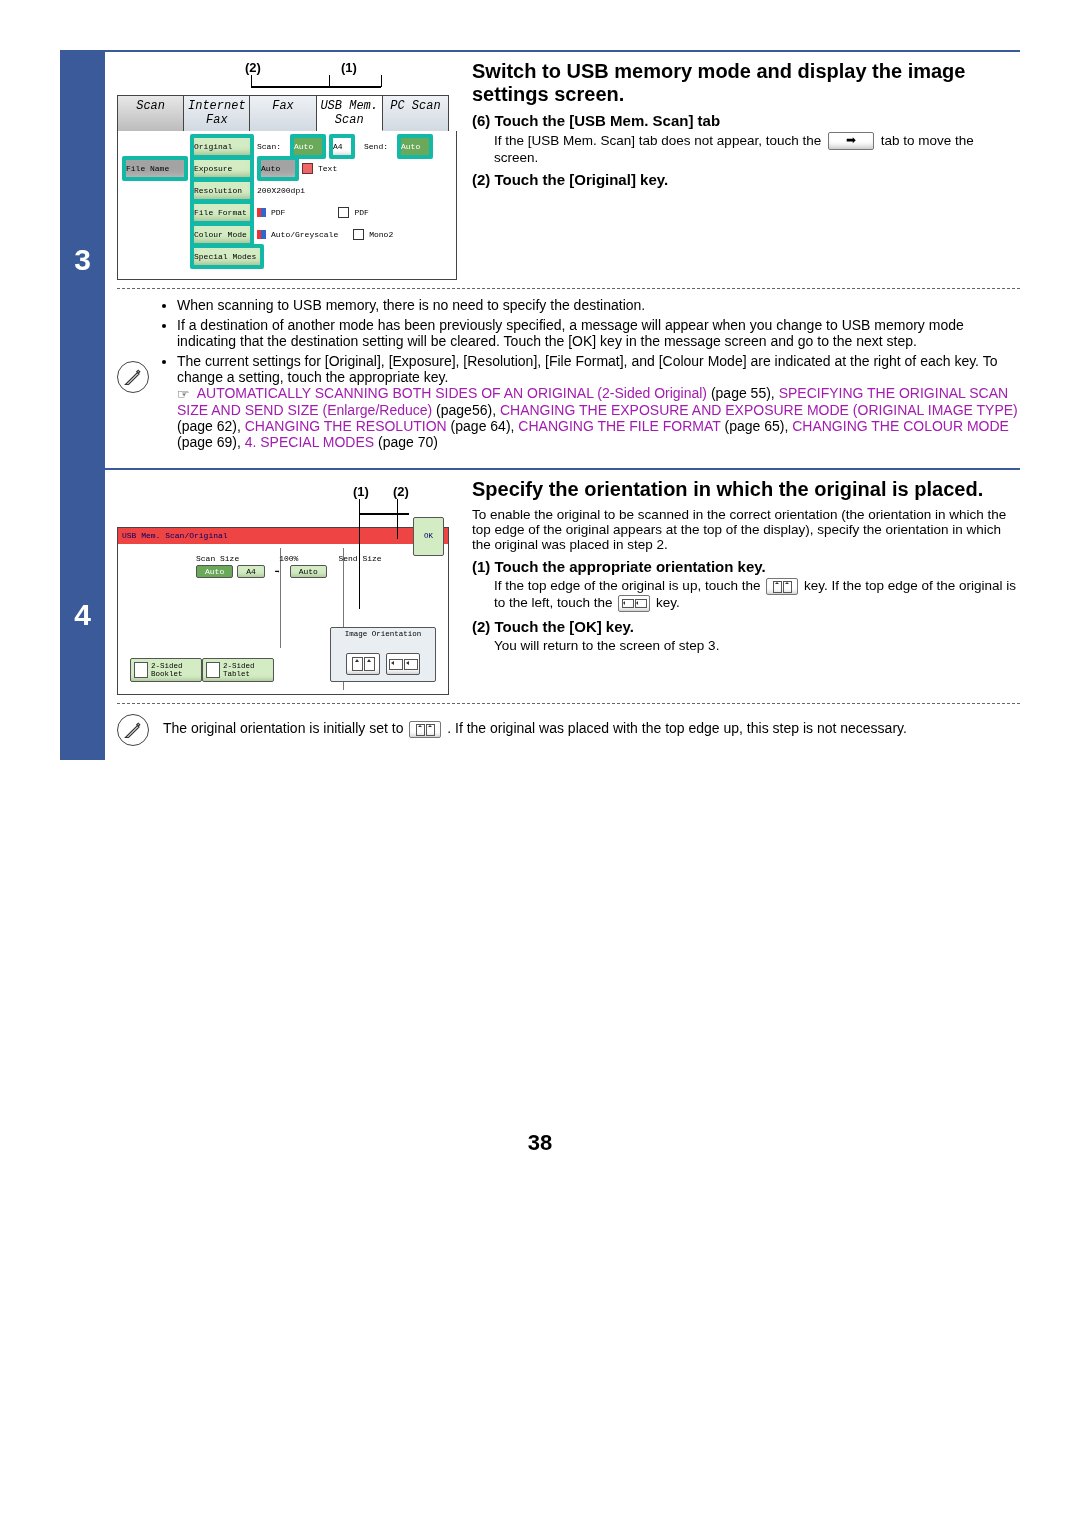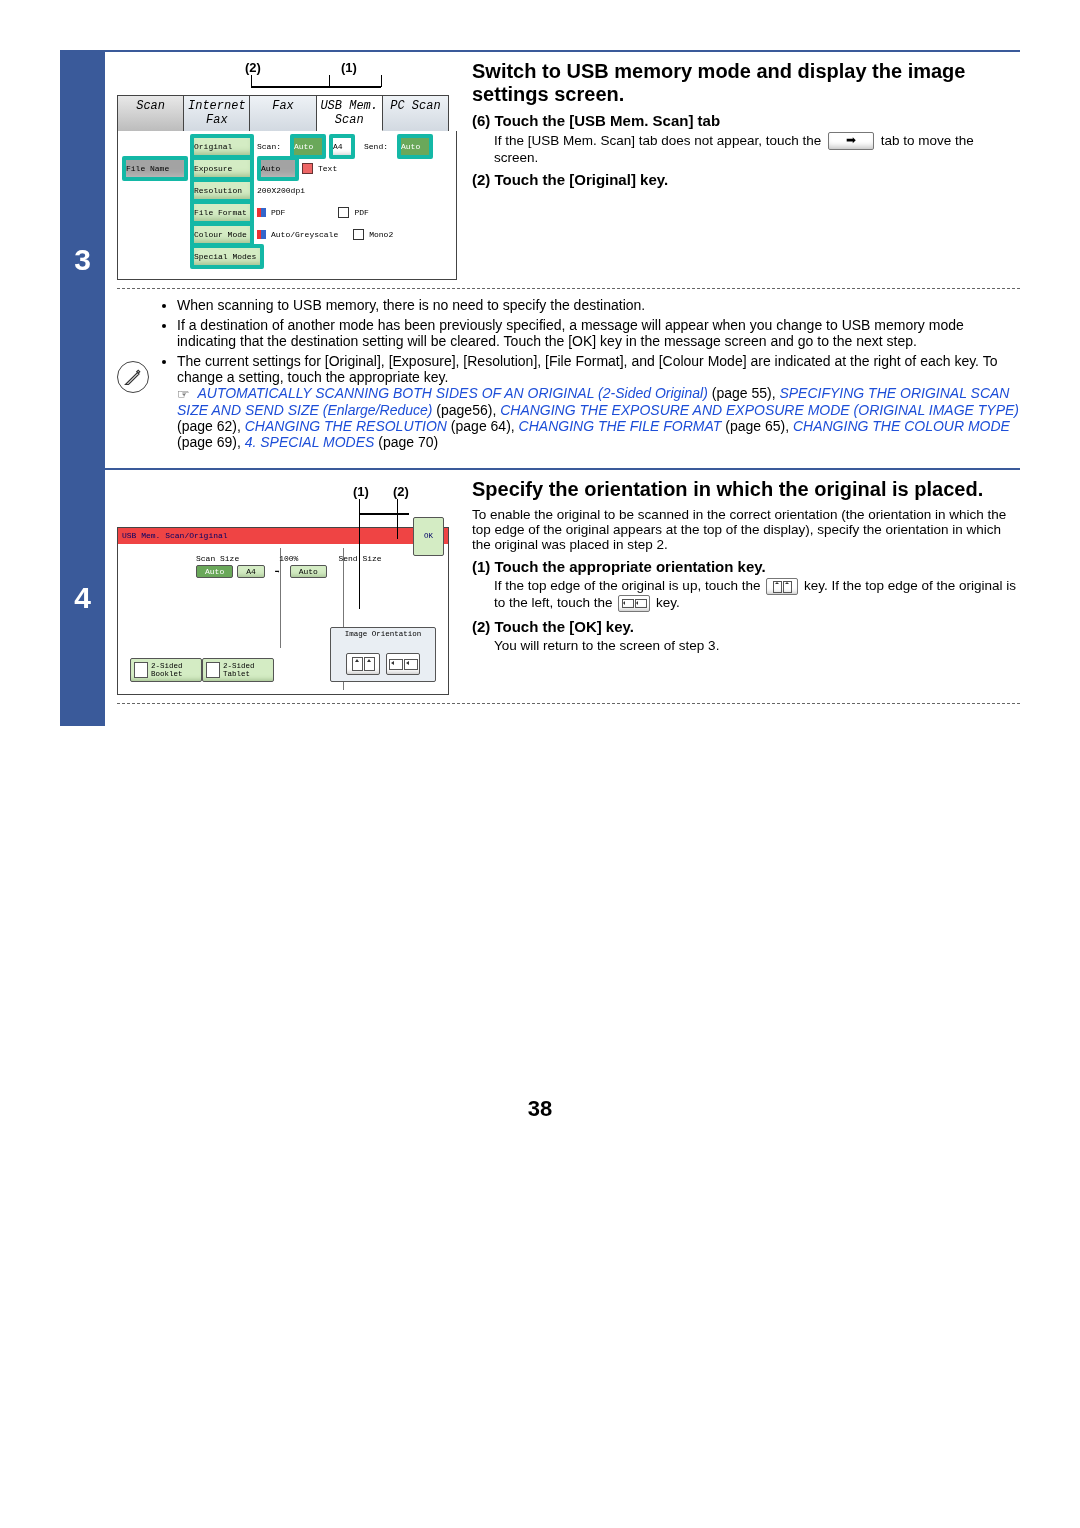--- a/index.html
+++ b/index.html
@@ -99,21 +99,21 @@
     flex: 1;
   }
   .note-text ul {
     margin: 0;
     padding-left: 14px;
   }
   .note-text li {
     margin-bottom: 4px;
     text-align: left;
   }
-  .link { color: #1d4ed8; font-style: italic; }
+  .link { color: #a21caf; }
   .pointer {
     display:inline-block;
     vertical-align:middle;
     margin-right:4px;
   }
   .page-num {
     text-align: center;
     font-weight: bold;
     font-size: 22px;
     margin-top: 370px;
@@ -420,16 +420,31 @@
         </div>
         <div class="numbered-item">
           <div class="lead">(2)  Touch the [OK] key.</div>
           <div class="sub">You will return to the screen of step 3.</div>
         </div>
       </div>
     </div>
 
     <hr class="dashed">
 
+    <div class="note-row">
+      <div class="note-icon">
+        <svg viewBox="0 0 24 24">
+            <path d="M4 20 L18 6 L20 8 L6 22 L2 22 Z M17 5 L19 3 L21 5 L19 7 Z" fill="none" stroke="#333" stroke-width="1.6"></path>
+          </svg>
+      </div>
+      <div class="note-text">
+        <span>The original orientation is initially set to </span>
+        <span class="orient-inline up">
+            <span class="op"></span>
+            <span class="op"></span>
+          </span>
+        <span>. If the original was placed with the top edge up, this step is not necessary.</span>
+      </div>
+    </div>
   </div>
 </div>
 
 <div class="page-num">38</div>
 
 </body></html>

